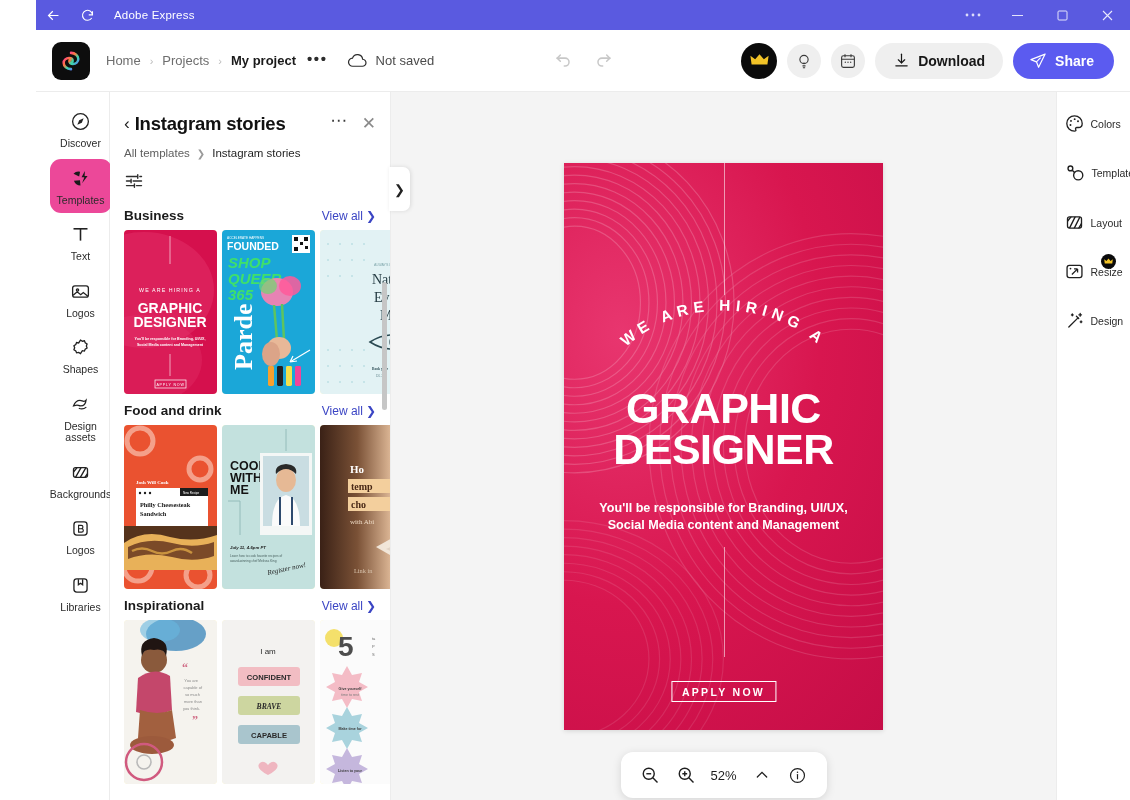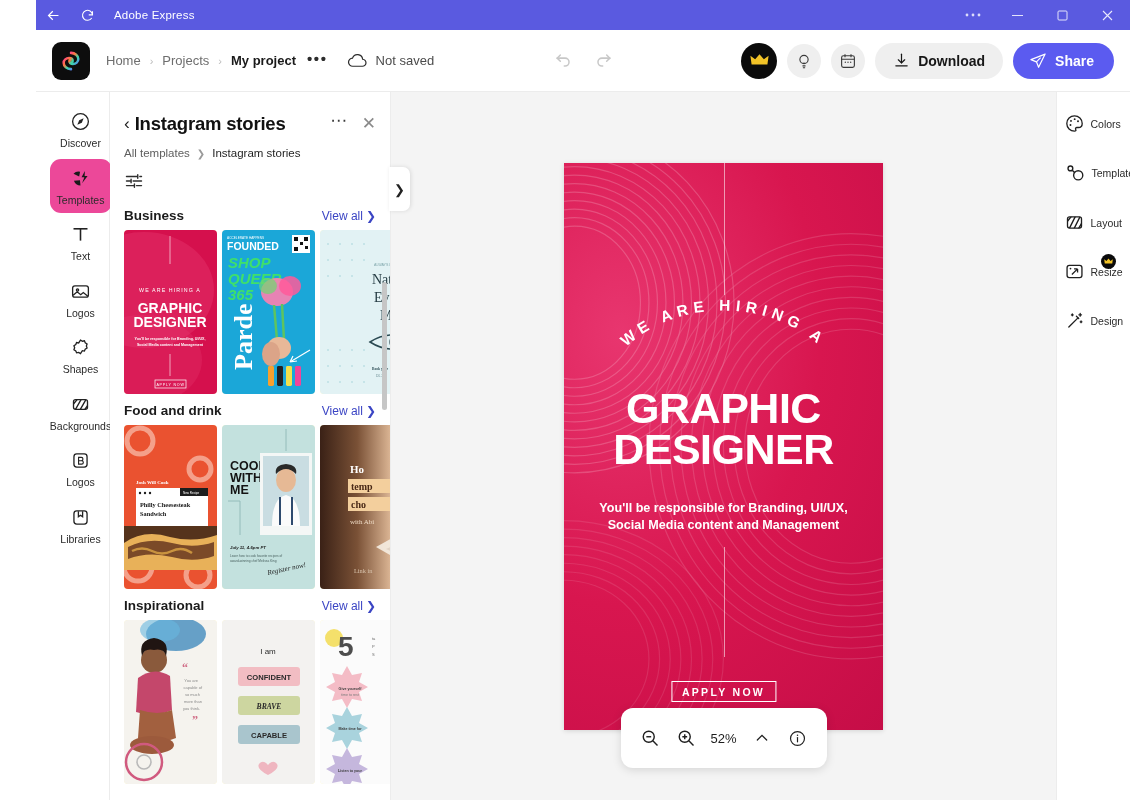--- a/index.html
+++ b/index.html
@@ -137,22 +137,22 @@
     font-size: 12.6px; font-weight: bold; line-height: 1.38; top: 337px;
   }
   .ab-cta {
     position: absolute; left: 50%; transform: translateX(-50%); bottom: 28px;
     border: 1.4px solid #fff; color: #fff; font-size: 10.5px; letter-spacing: 2.3px;
     padding: 4px 10px 3px; font-weight: 600;
   }
 
   
   .zoombar {
-    position: absolute; bottom: 32px; left: 50%; transform: translateX(-50%);
-    height: 60px; background: #fff; border-radius: 12px; display: flex; align-items: center;
+    position: absolute; bottom: 2px; left: 50%; transform: translateX(-50%);
+    height: 46px; background: #fff; border-radius: 12px; display: flex; align-items: center;
     gap: 6px; padding: 0 14px; box-shadow: 0 2px 10px rgba(0,0,0,.13); z-index: 9;
   }
   .zb-btn { width: 30px; height: 30px; display: flex; align-items: center; justify-content: center; cursor: pointer; border:none; background:none; }
   .zb-val { font-size: 13px; color: #1d1d1d; min-width: 34px; text-align: center; font-family: inherit; }
 
   
   .rrail {
     width: 74px; flex: 0 0 74px; background: #fff; border-left: 1px solid #ececec;
     padding-top: 14px; display: flex; flex-direction: column; align-items: center; gap: 14px;
   }
@@ -348,20 +348,29 @@
 
       <div class="rail-item">
         <span>
           <svg width="21" height="21" viewBox="0 0 24 24" fill="none" stroke="#222" stroke-width="1.5" class="ic">
               <path d="M12 3.5l2.1 1.3 2.4-.5.9 2.3 2.1 1.3-.8 2.3.8 2.3-2.1 1.3-.9 2.3-2.4-.5L12 19l-2.1-1.4-2.4.5-.9-2.3-2.1-1.3.8-2.3-.8-2.3 2.1-1.3.9-2.3 2.4.5z"></path>
             </svg>
         </span>
         <span class="rail-label">Shapes</span>
       </div>
 
+      <div class="rail-item">
+        <span>
+          <svg width="22" height="21" viewBox="0 0 24 24" fill="none" stroke="#222" stroke-width="1.4" class="ic">
+              <path d="M3.5 13.5c1.5-3.8 4-6.2 7.3-6.2 2 0 2.8 1.1 4.4 1.1 1 0 1.8-.5 2.6-1.4-.4 3.9-2.8 6.6-6.2 6.6-1.9 0-2.9-1-4.3-1-1 0-2.1.4-3.8.9z"></path>
+              <path d="M9.5 16.3c2.6 1.2 6.2.7 8.6-1.3"></path>
+            </svg>
+        </span>
+        <span class="rail-label">Design assets</span>
+      </div>
 
       <div class="rail-item">
         <span>
           <svg width="21" height="21" viewBox="0 0 24 24" class="ic">
             <defs>
                 <clipPath id="bgc">
                   <rect x="4" y="6.5" width="16" height="11" rx="2.4"></rect>
                 </clipPath>
               </defs>
             <rect x="4" y="6.5" width="16" height="11" rx="2.4" fill="none" stroke="#222" stroke-width="1.5"></rect>

